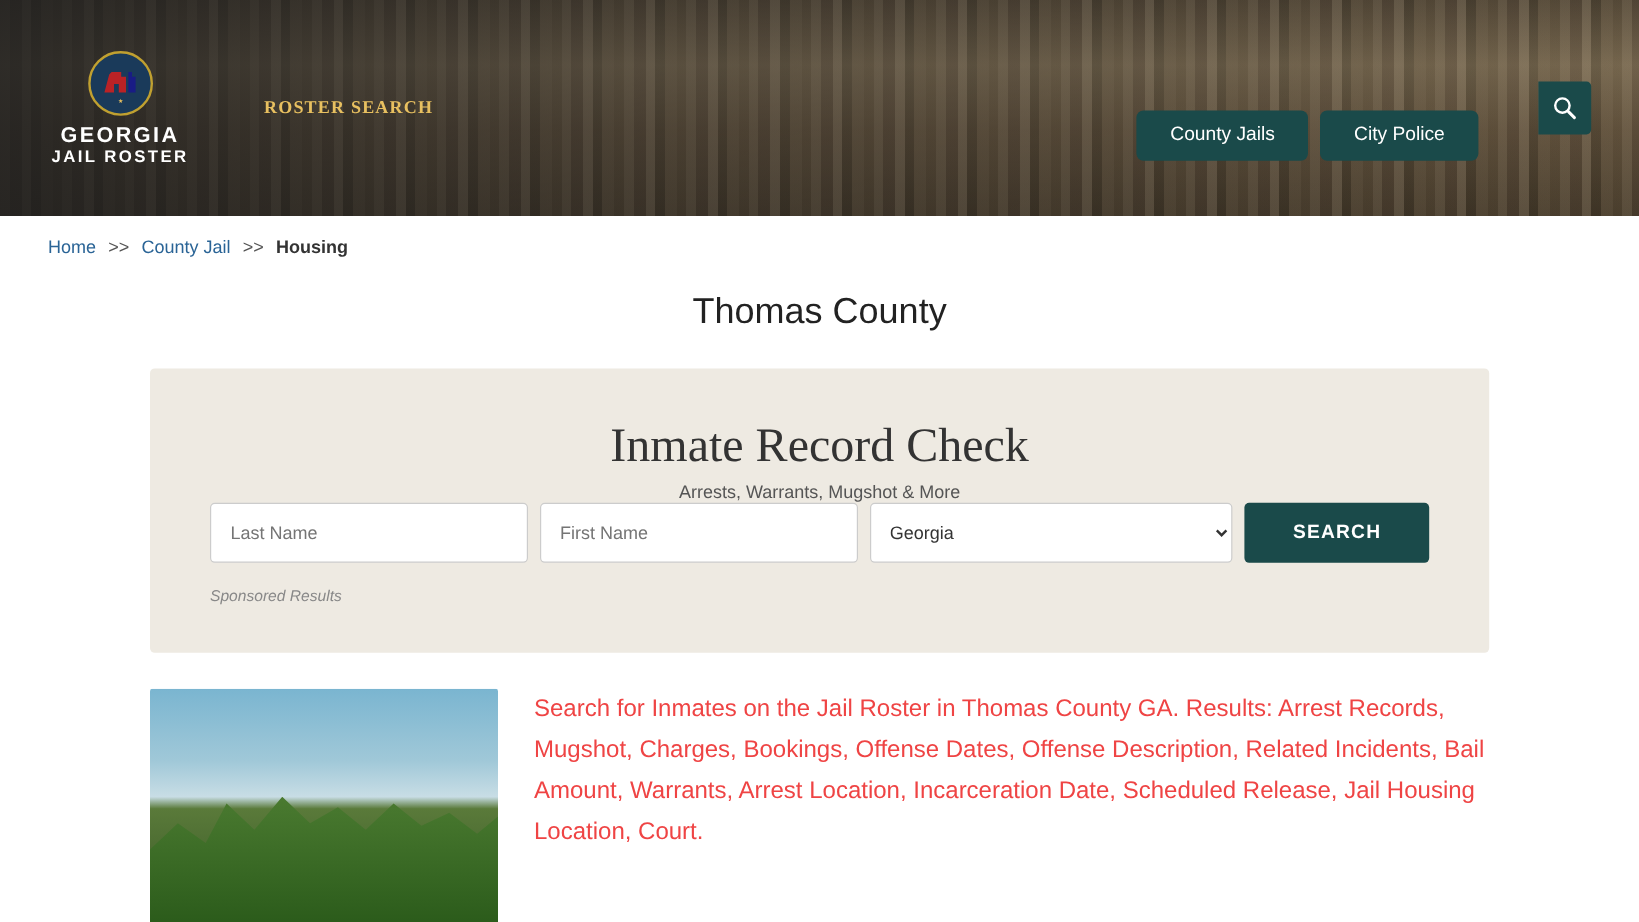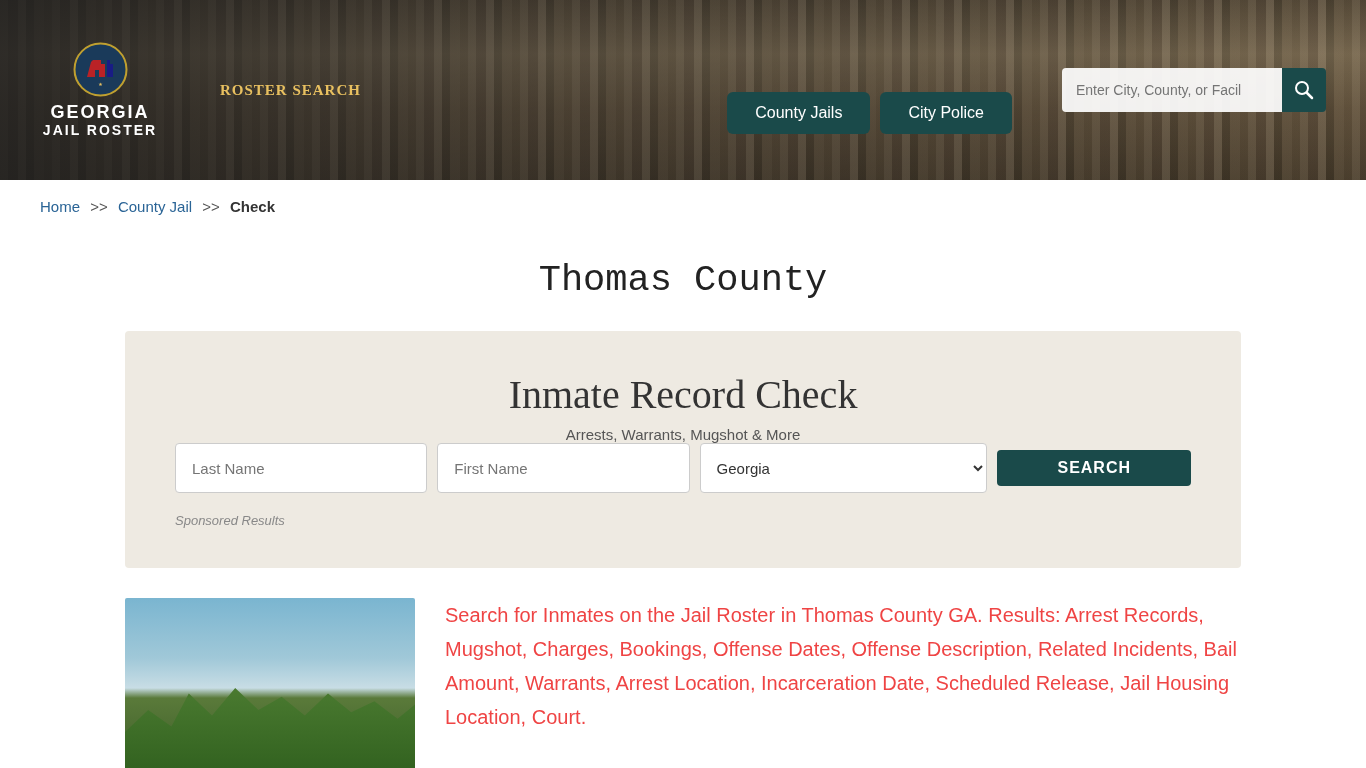--- a/index.html
+++ b/index.html
@@ -135,24 +135,24 @@
       font-size: 15px;
       color: #333;
     }
     .breadcrumb a { color: #2a6496; text-decoration: none; }
     .breadcrumb-sep { margin: 0 6px; color: #555; }
     .breadcrumb-current { font-weight: bold; color: #333; }
 
     
     .page-title {
       text-align: center;
-      font-size: 37px;
-      font-family: Liberation Mono, monospace;
+      font-size: 30px;
+      font-family: Liberation Sans, sans-serif;
       color: #222;
-      margin: 26px 0 30px;
+      margin: 10px 0 30px;
       font-weight: normal;
     }
 
     
     .inmate-section {
       background: #eeeae2;
       margin: 0 125px;
       border-radius: 4px;
       padding: 40px 50px 40px;
     }
@@ -194,22 +194,22 @@
       font-size: 15px;
       border: 1px solid #ccc;
       border-radius: 4px;
       font-family: Arial, sans-serif;
       color: #333;
       background: #fff;
       cursor: pointer;
       outline: none;
     }
     .search-submit {
-      height: 36px;
-      padding: 0 60px;
+      height: 50px;
+      padding: 0 40px;
       background: #1a4a4a;
       color: #fff;
       border: none;
       border-radius: 4px;
       font-size: 16px;
       font-family: Arial, sans-serif;
       font-weight: bold;
       letter-spacing: 1px;
       cursor: pointer;
     }
@@ -280,37 +280,36 @@
     </div>
 
     <a class="roster-search-link" href="#">ROSTER SEARCH</a>
 
     <div class="nav-buttons">
       <button class="nav-btn">County Jails</button>
       <button class="nav-btn">City Police</button>
     </div>
 
     <div class="search-bar">
-      <input class="search-input" type="text" placeholder="Enter City, County, or Facil" style="">
       <button class="search-btn">
         <svg width="20" height="20" viewBox="0 0 20 20">
           <circle cx="8" cy="8" r="6" stroke="#fff" stroke-width="2" fill="none"></circle>
           <line x1="13" y1="13" x2="18" y2="18" stroke="#fff" stroke-width="2.5" stroke-linecap="round"></line>
         </svg>
       </button>
     </div>
   </div>
 </header>
 
 <nav class="breadcrumb">
   <a href="#">Home</a>
   <span class="breadcrumb-sep">&gt;&gt;</span>
   <a href="#">County Jail</a>
   <span class="breadcrumb-sep">&gt;&gt;</span>
-  <span class="breadcrumb-current">Check</span>
+  <span class="breadcrumb-current">Housing</span>
 </nav>
 
 <h1 class="page-title">Thomas County</h1>
 
 <section class="inmate-section">
   <h2 class="inmate-title">Inmate Record Check</h2>
   <p class="inmate-subtitle">Arrests, Warrants, Mugshot &amp; More</p>
   <div class="search-form">
     <input class="form-input" type="text" placeholder="Last Name" style="">
     <input class="form-input" type="text" placeholder="First Name" style="">

